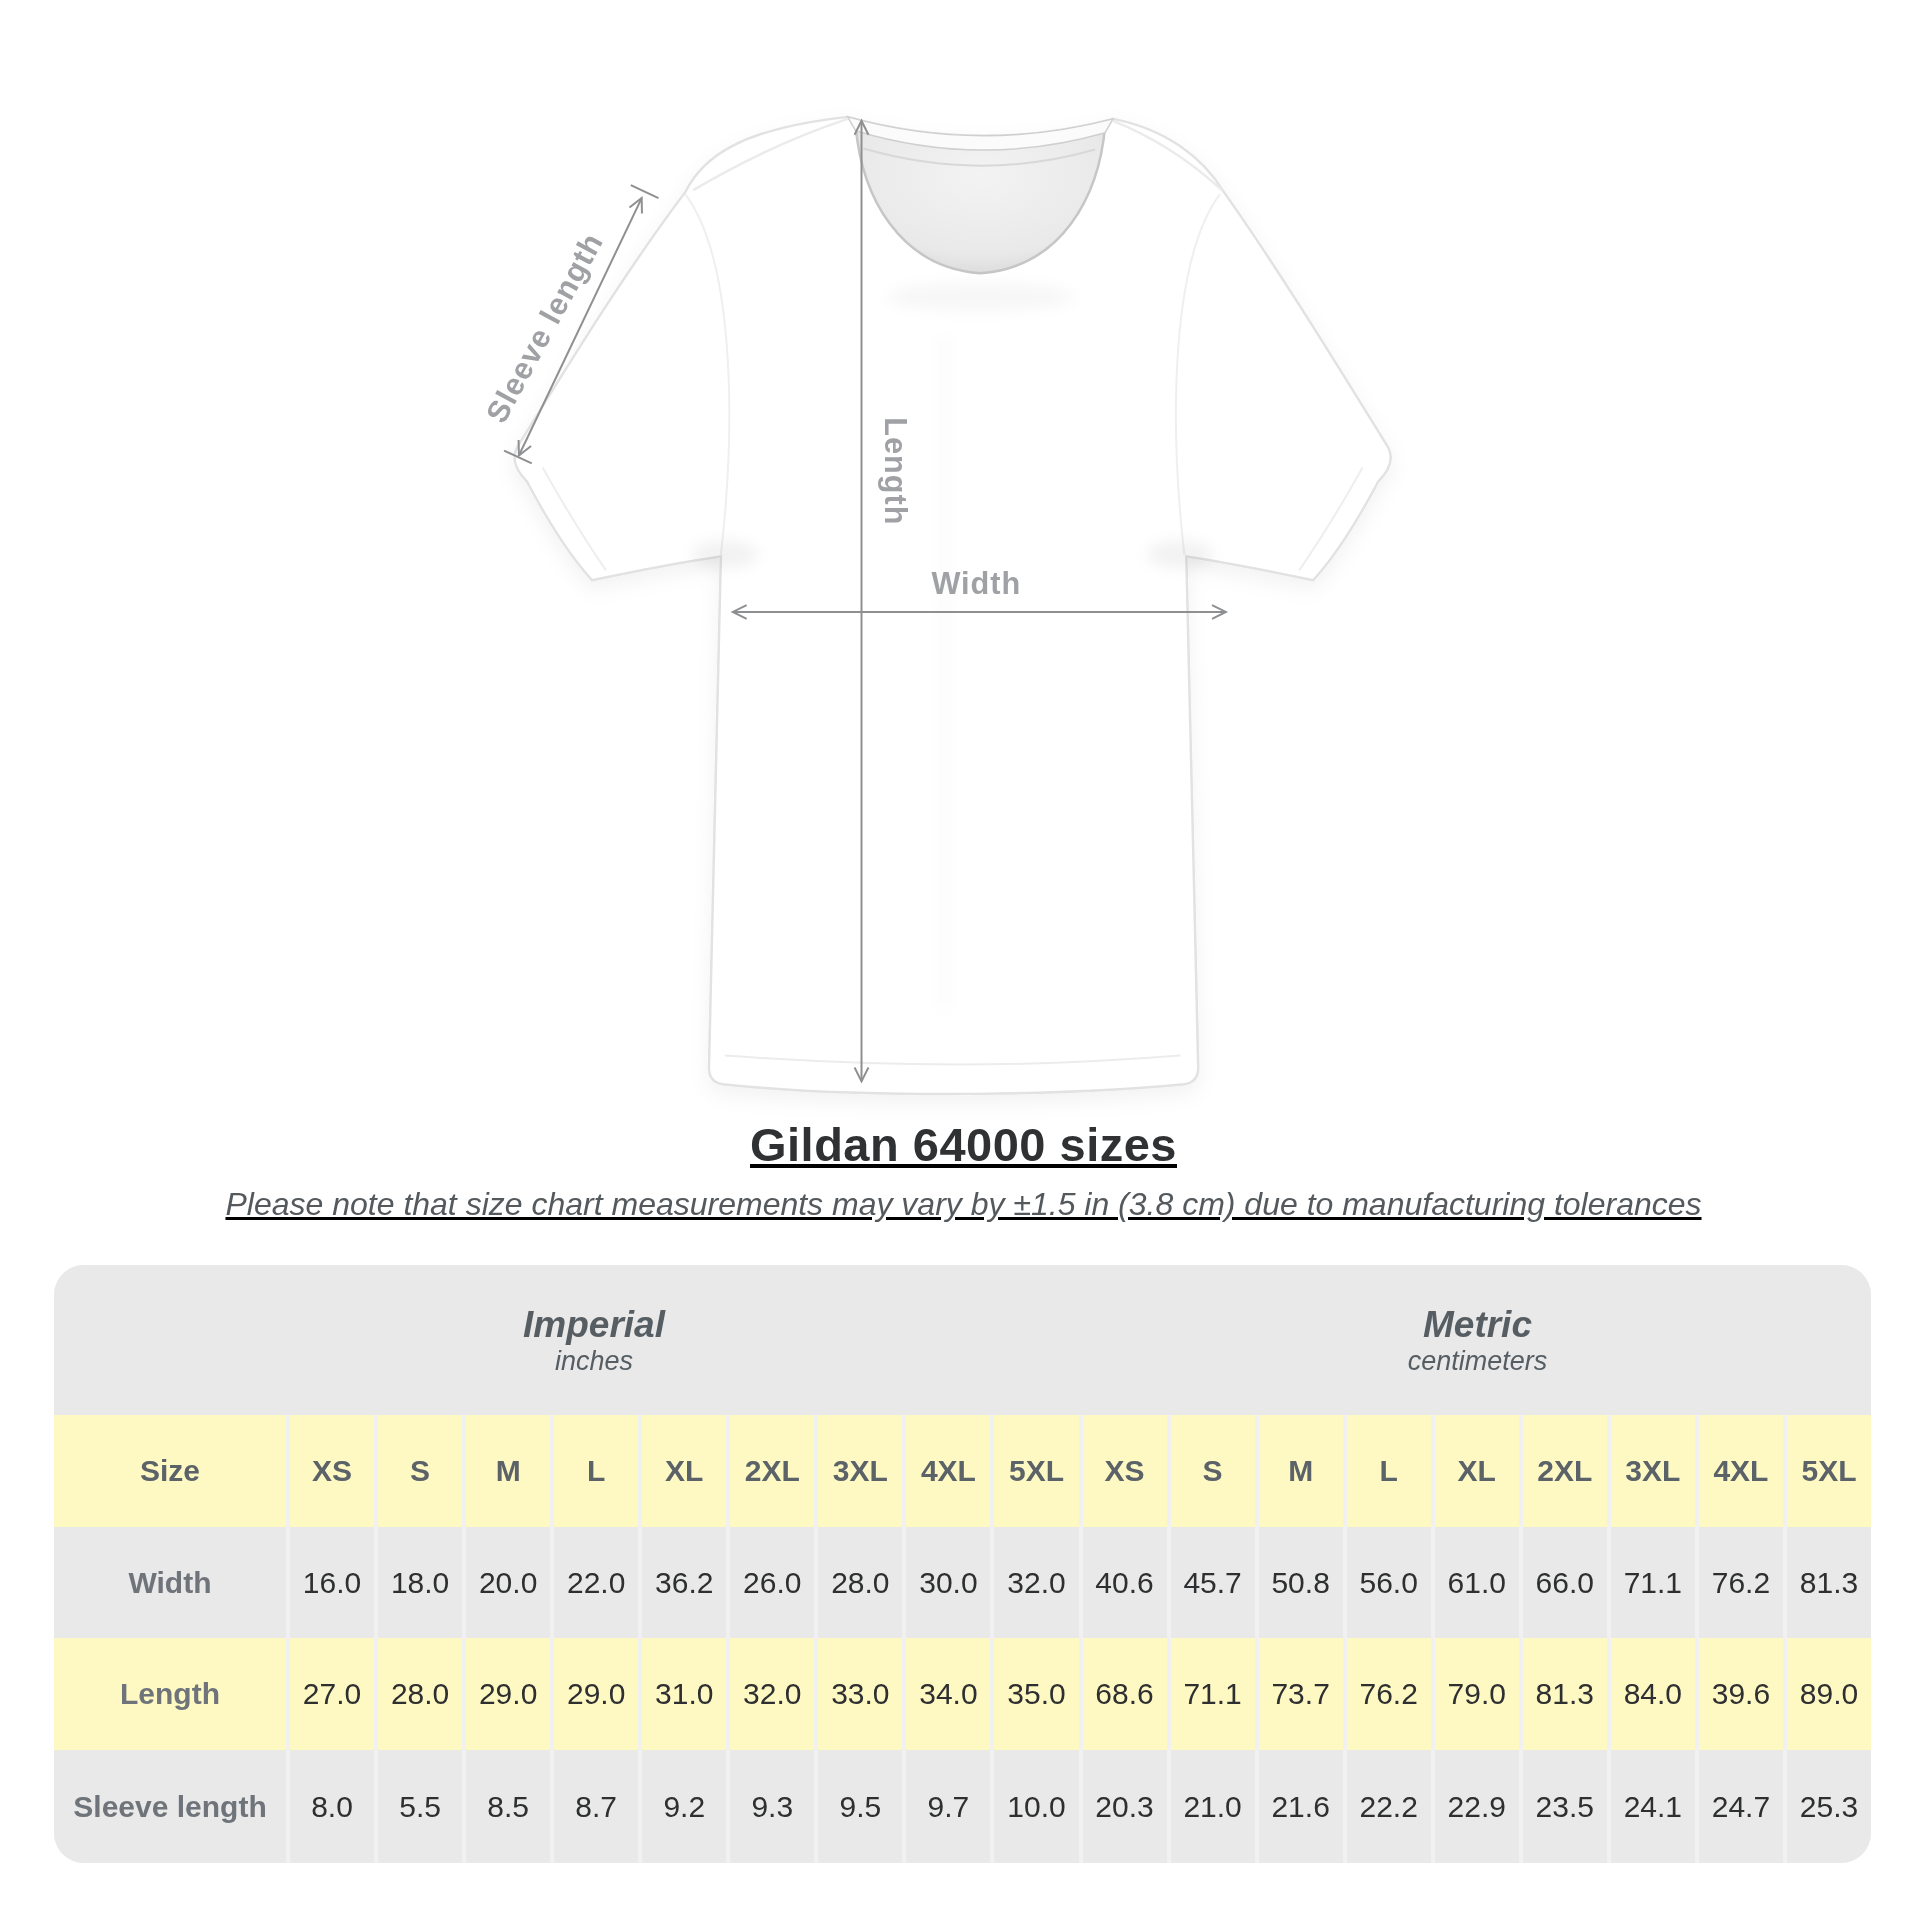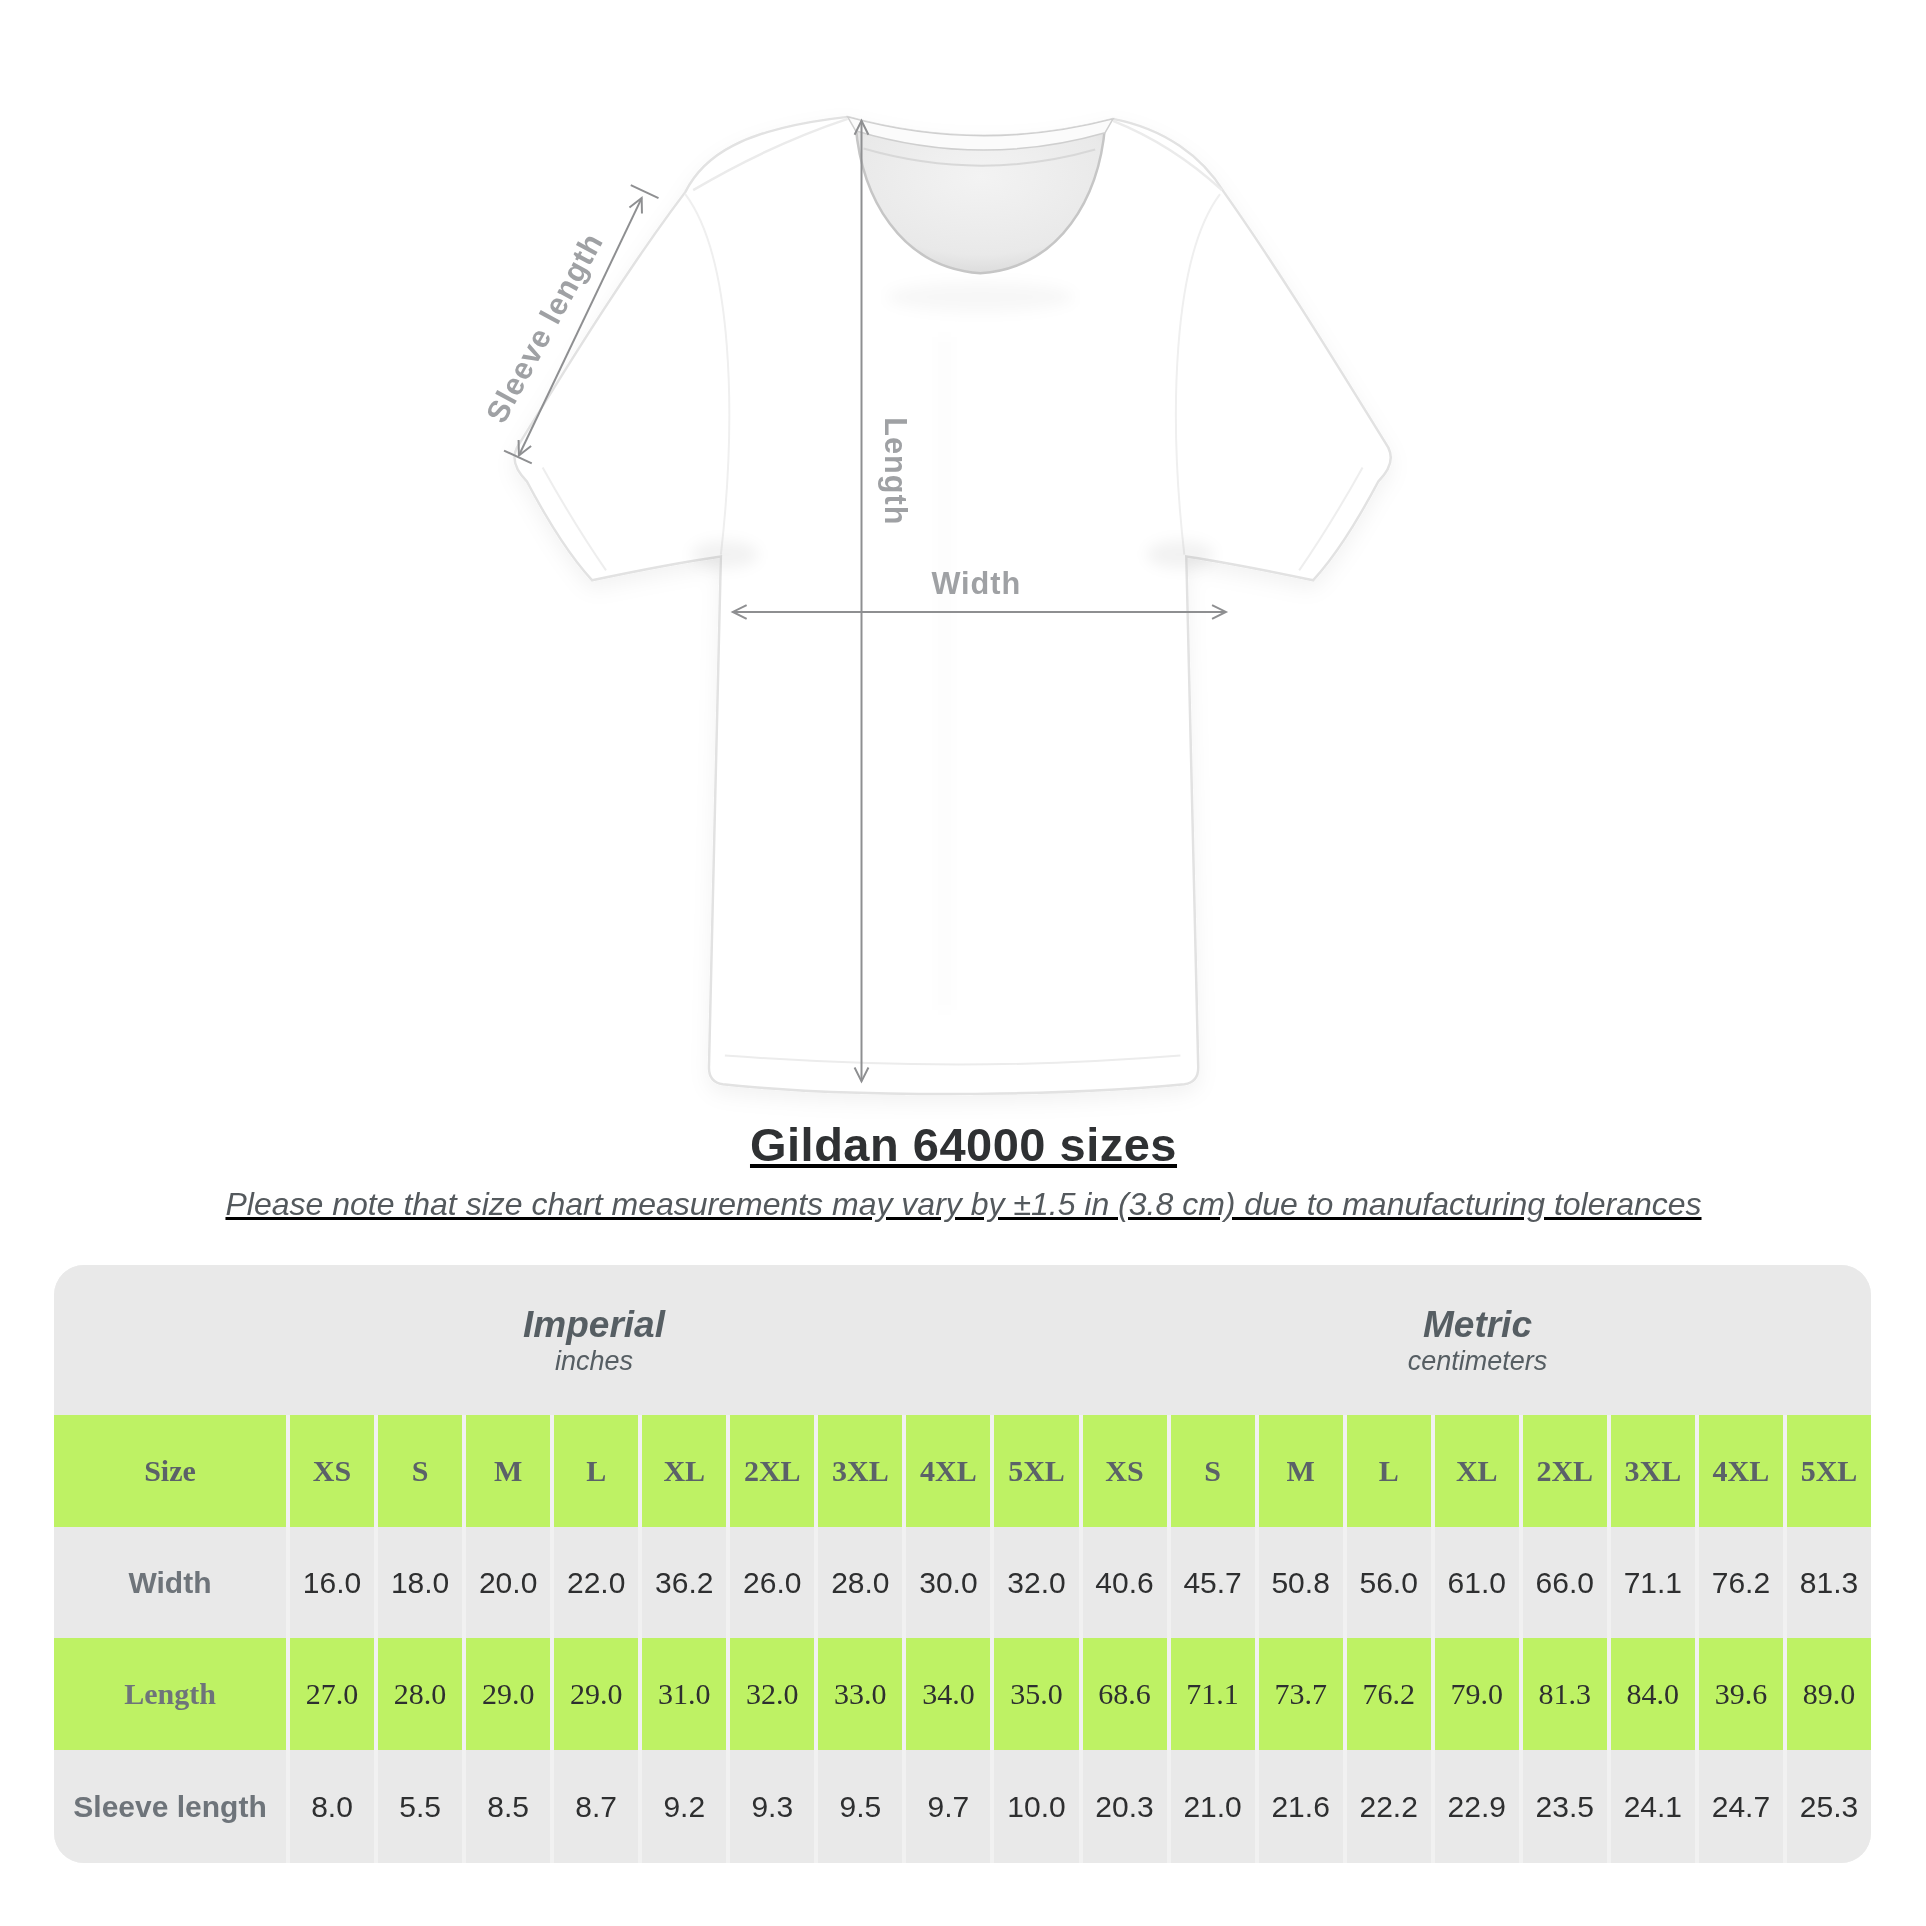--- a/index.html
+++ b/index.html
@@ -22,21 +22,21 @@
   .band{height:150px;background:#e9e9e9;display:grid;grid-template-columns:1030px 1fr;align-items:center;}
   .band-group{text-align:center;}
   .band-group.imperial{transform:translateX(25px);}
   .band-title{font-size:37px;font-weight:bold;font-style:italic;color:#565e63;}
   .band-sub{font-size:27px;font-style:italic;color:#565e63;margin-top:0;}
   .grid{
     display:grid;grid-template-columns:232px repeat(18,1fr);
     grid-template-rows:112px 111px 112px 113px;column-gap:4px;row-gap:0;
   }
   .cell{display:flex;align-items:center;justify-content:center;font-size:30px;color:#2e2f30;}
-  .c-white{background:#bef264;font-family:Liberation Serif, serif;}
+  .c-white{background:#fef9c3;}
   .c-gray{background:#e9e9e9;}
   .c-head{font-weight:bold;color:#5b6268;}
   .c-rowlabel{font-weight:bold;color:#6e747a;}
 </style>
 </head>
 <body>
 
 <div class="canvas">
 
   <svg class="shirt-svg" width="1927" height="1119" viewBox="0 0 1946 1130">

